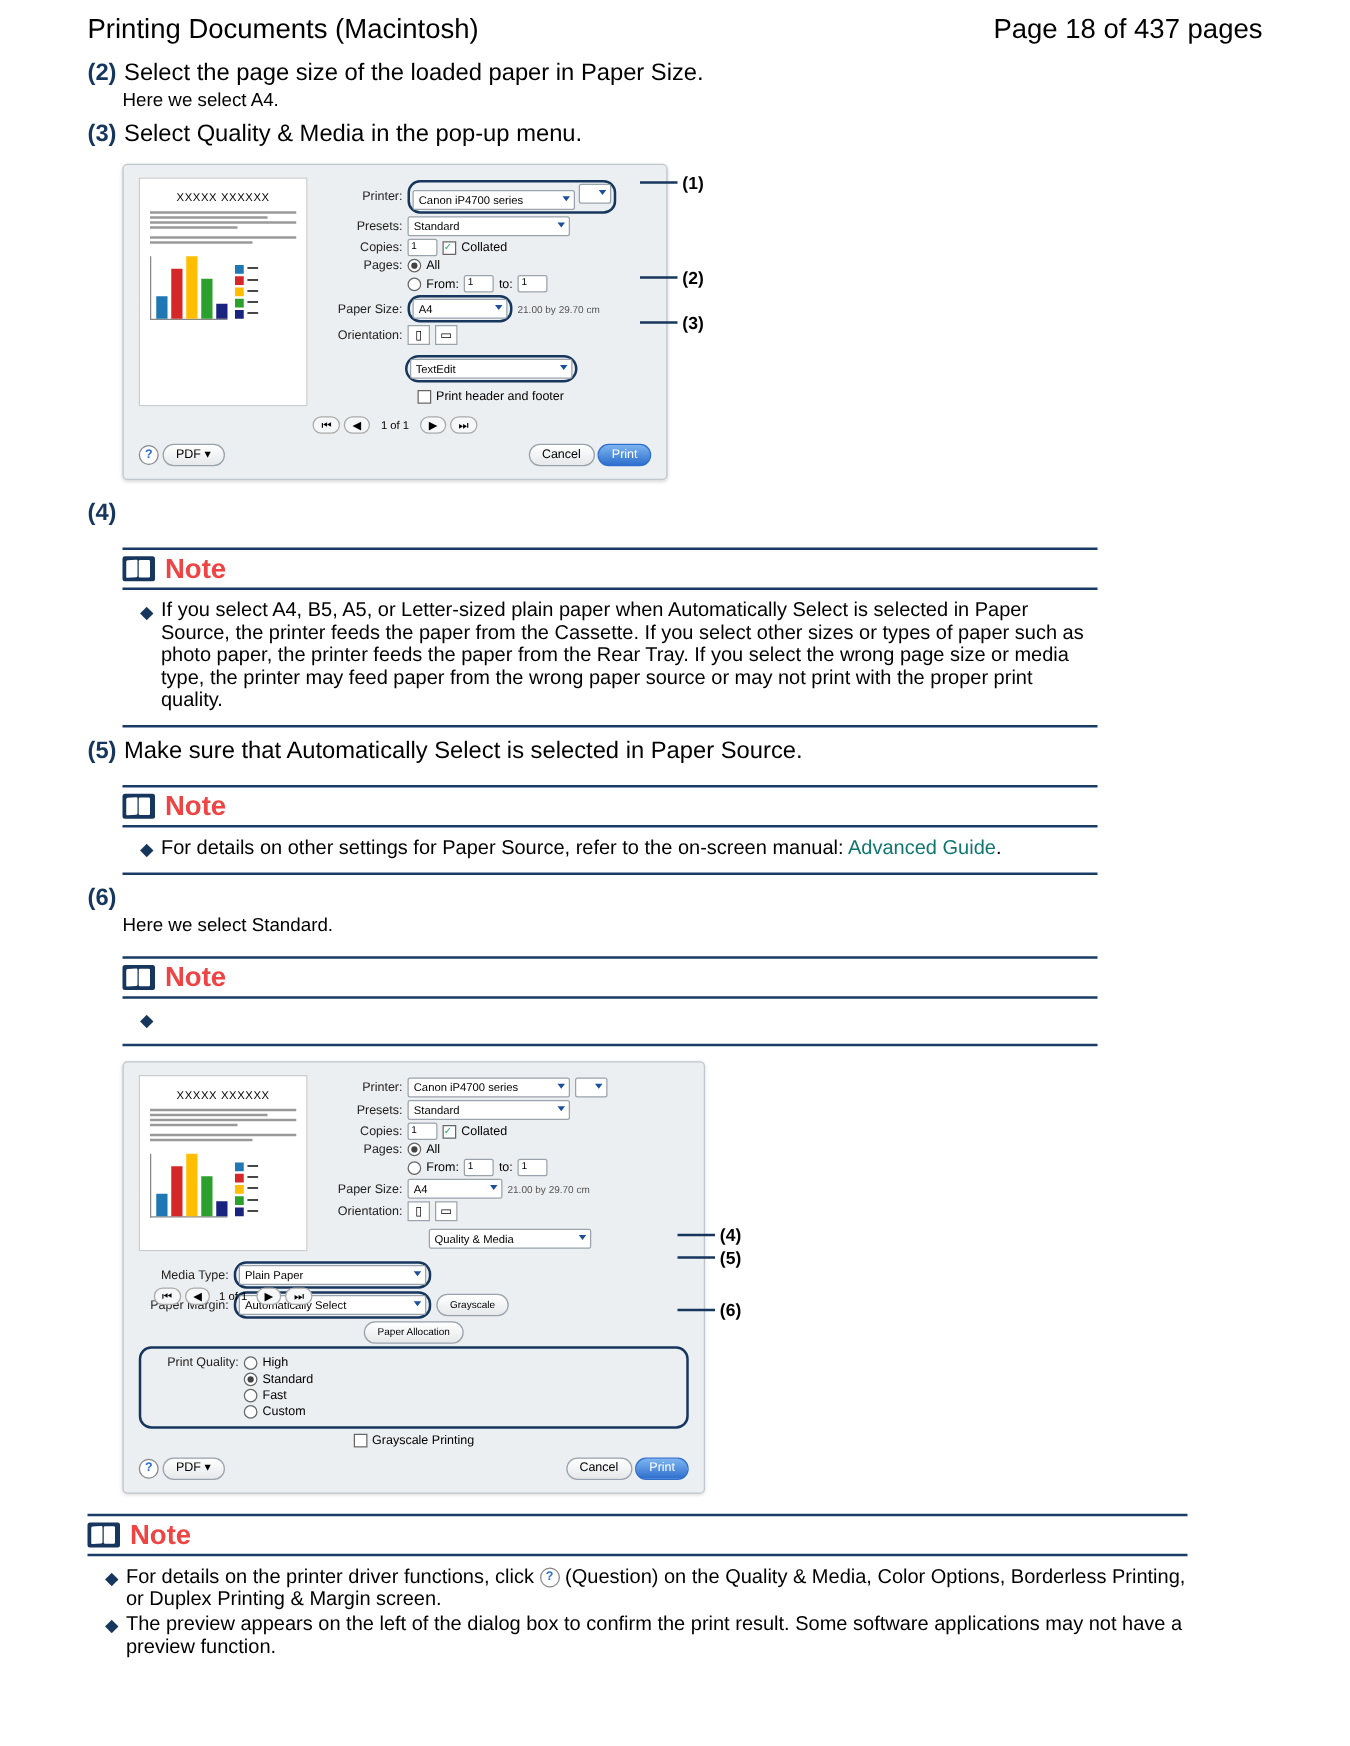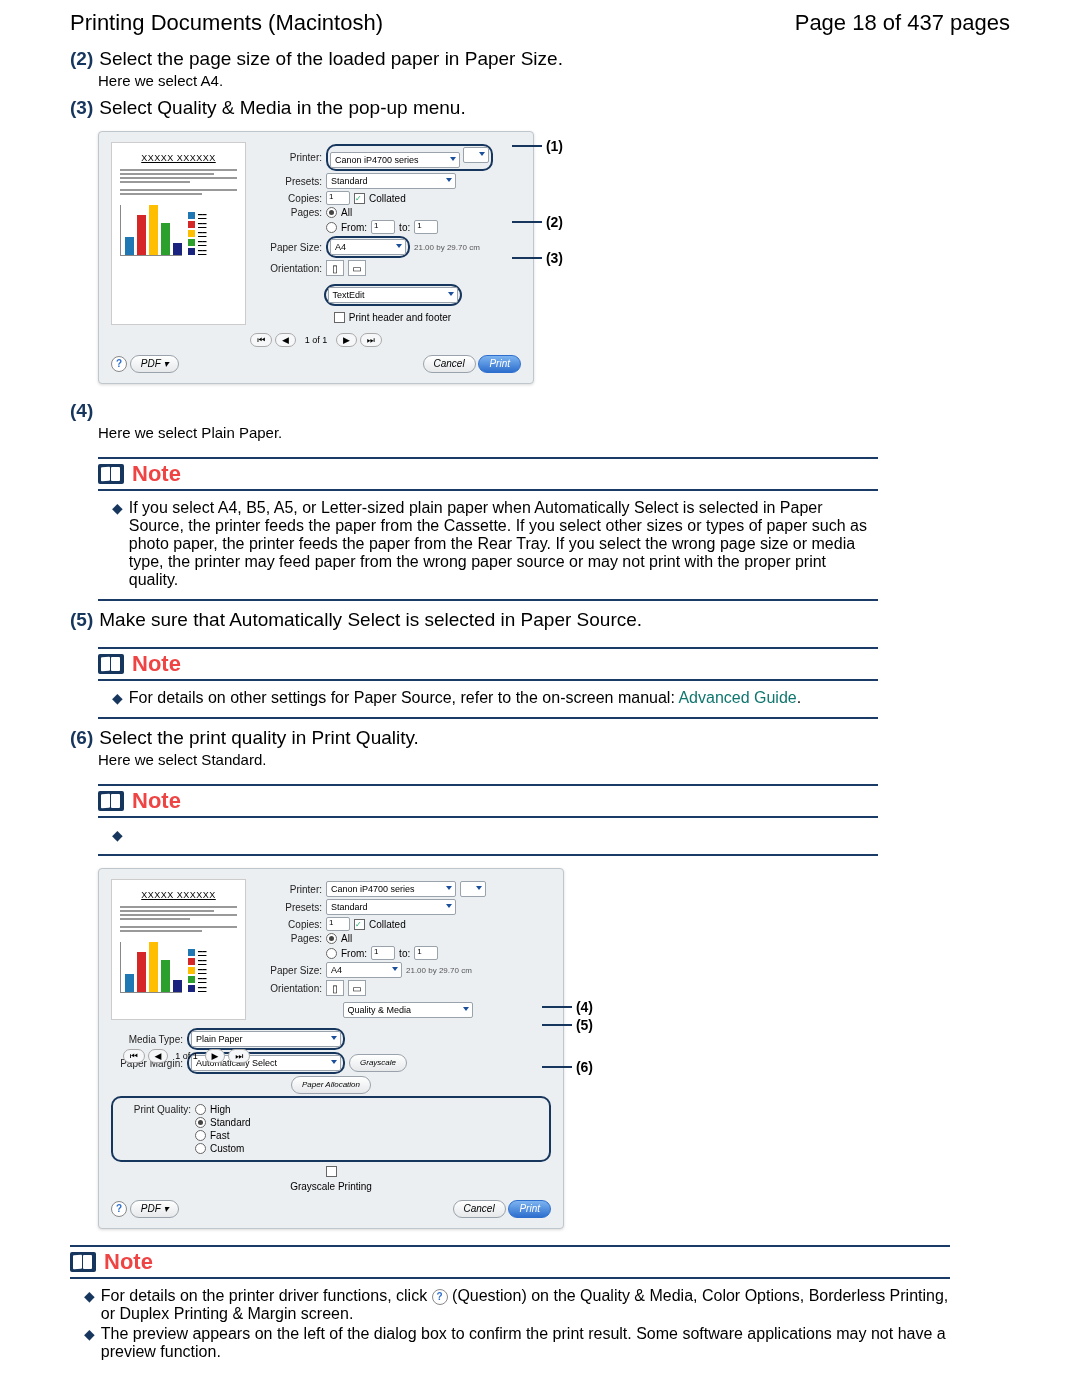--- a/index.html
+++ b/index.html
@@ -53,21 +53,20 @@
   .dlg-row {
     display: flex;
   }
   .dlg-left {
     width: 135px;
     background: #fff;
     border: 1px solid #ccc;
     margin-right: 18px;
     padding: 10px 8px 6px 8px;
     box-sizing: border-box;
-    text-decoration: underline;
   }
   .preview-title {
     text-align: center;
     font-size: 9px;
     margin-bottom: 6px;
     letter-spacing: 0.5px;
   }
   .preview-lines div {
     height: 2px;
     background: #000;
@@ -170,21 +169,20 @@
     margin-top: 8px;
   }
   .osx-btn {
     display:inline-block;
     border:1px solid #9aa3ab;
     background: linear-gradient(#fff,#e6e8ea);
     border-radius: 10px;
     padding: 0 10px;
     font-size: 10px;
     line-height:16px;
-    font-style:italic;
   }
   .osx-btn.primary {
     background: linear-gradient(#7db4f0,#2e6fce);
     color:#fff;
     border-color:#2e6fce;
   }
   .help-q {
     display:inline-flex;
     width:14px; height:14px;
     border:1px solid #888;
@@ -382,21 +380,20 @@
           <span class="osx-btn">Cancel</span>
           <span class="osx-btn primary circled">Print</span>
         </div>
       </div>
     </div>
   </div>
 
   <div class="step">
     <span class="step-num">(4)</span>
   </div>
-  <div class="sub">Here we select Plain Paper.</div>
 
   <div class="note-block">
     <div class="note-head">
       <span class="note-icon"></span>
       <span class="note-title">Note</span>
     </div>
     <div class="note-body">
       <div class="bullet-row">
         <span class="bullet">◆</span>
         <span>If you select A4, B5, A5, or Letter-sized plain paper when Automatically Select is selected in Paper Source, the printer feeds the paper from the Cassette. If you select other sizes or types of paper such as photo paper, the printer feeds the paper from the Rear Tray. If you select the wrong page size or media type, the printer may feed paper from the wrong paper source or may not print with the proper print quality.</span>
@@ -420,21 +417,20 @@
         <span>
           <span>For details on other settings for Paper Source, refer to the on-screen manual: </span>
           <a href="#" class="link">Advanced Guide</a>.
         </span>
       </div>
     </div>
   </div>
 
   <div class="step">
     <span class="step-num">(6)</span>
-    <span>Select the print quality in Print Quality.</span>
   </div>
   <div class="sub">Here we select Standard.</div>
 
   <div class="note-block">
     <div class="note-head">
       <span class="note-icon"></span>
       <span class="note-title">Note</span>
     </div>
     <div class="note-body">
       <div class="bullet-row">
@@ -562,21 +558,21 @@
               <span class="radio"></span>
               <span>Fast</span>
             </div>
           <div class="form-row">
               <span class="form-lbl" style="width:72px"></span>
               <span class="radio"></span>
               <span>Custom</span>
             </div>
         </div>
 
-        <div class="form-row" style="justify-content:center;margin-top:4px;flex-direction:column;">
+        <div class="form-row" style="justify-content:center;margin-top:4px;">
             <span class="checkbox"></span>
             <span>Grayscale Printing</span>
           </div>
       </div>
 
       <div class="pager" style="position:absolute; left:20px; top:172px; width:135px;">
         <span class="btn">⏮</span>
         <span class="btn">◀</span>
         <span style="font-size:9px;margin:0 4px">1 of 1</span>
         <span class="btn">▶</span>

